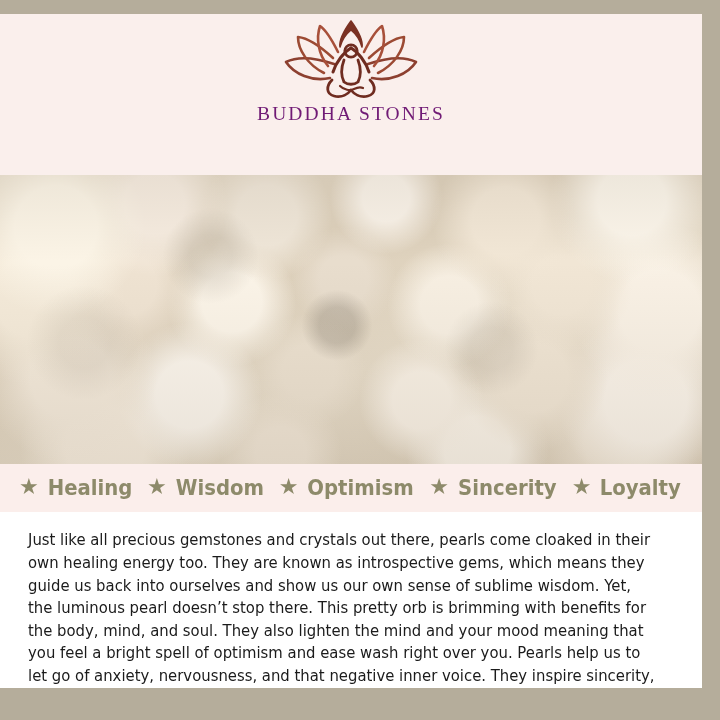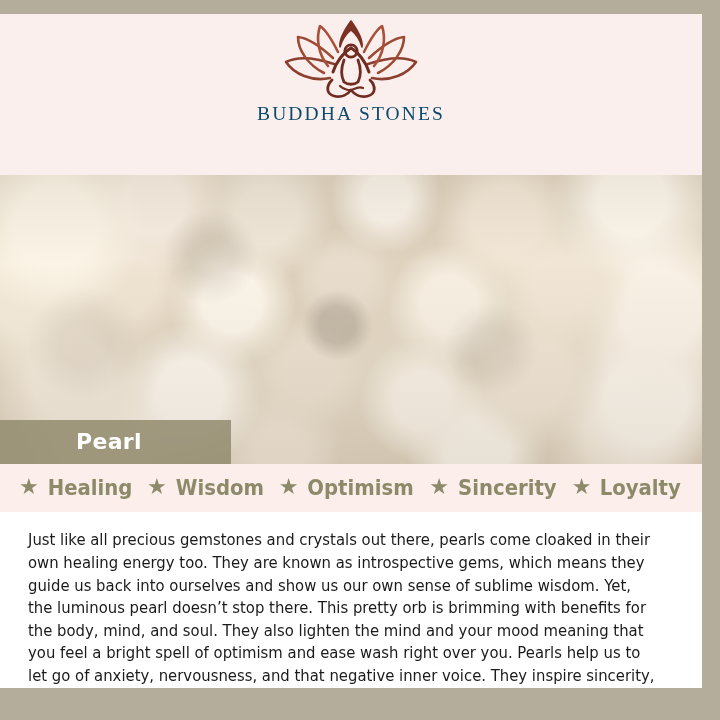--- a/index.html
+++ b/index.html
@@ -54,21 +54,21 @@
     margin: 0 auto;
     width: 150px;
     height: 82px;
   }
   .brand-name {
     display: block;
     margin: 4px auto 0 auto;
     font-family: "Liberation Serif", serif;
     font-size: 19.5px;
     letter-spacing: 2.1px;
-    color: #0c4a6e;
+    color: #701a75;
     text-align: center;
     line-height: 1;
   }
 
   
   .title-band {
     position: absolute;
     left: 148px;
     top: 119px;
     width: 430px;
@@ -270,23 +270,20 @@
       </div>
     </div>
 
 
     <div class="photo">
       <div class="photo-canvas"></div>
       <div class="photo-grain"></div>
       <div class="photo-shade"></div>
     </div>
 
-    <div class="stone-band">
-      <span class="stone-name">Pearl</span>
-    </div>
 
     <div class="benefits">
       <div class="benefit">
         <span class="star">★</span>
         <span class="benefit-label">Healing</span>
       </div>
       <div class="benefit">
         <span class="star">★</span>
         <span class="benefit-label">Wisdom</span>
       </div>

